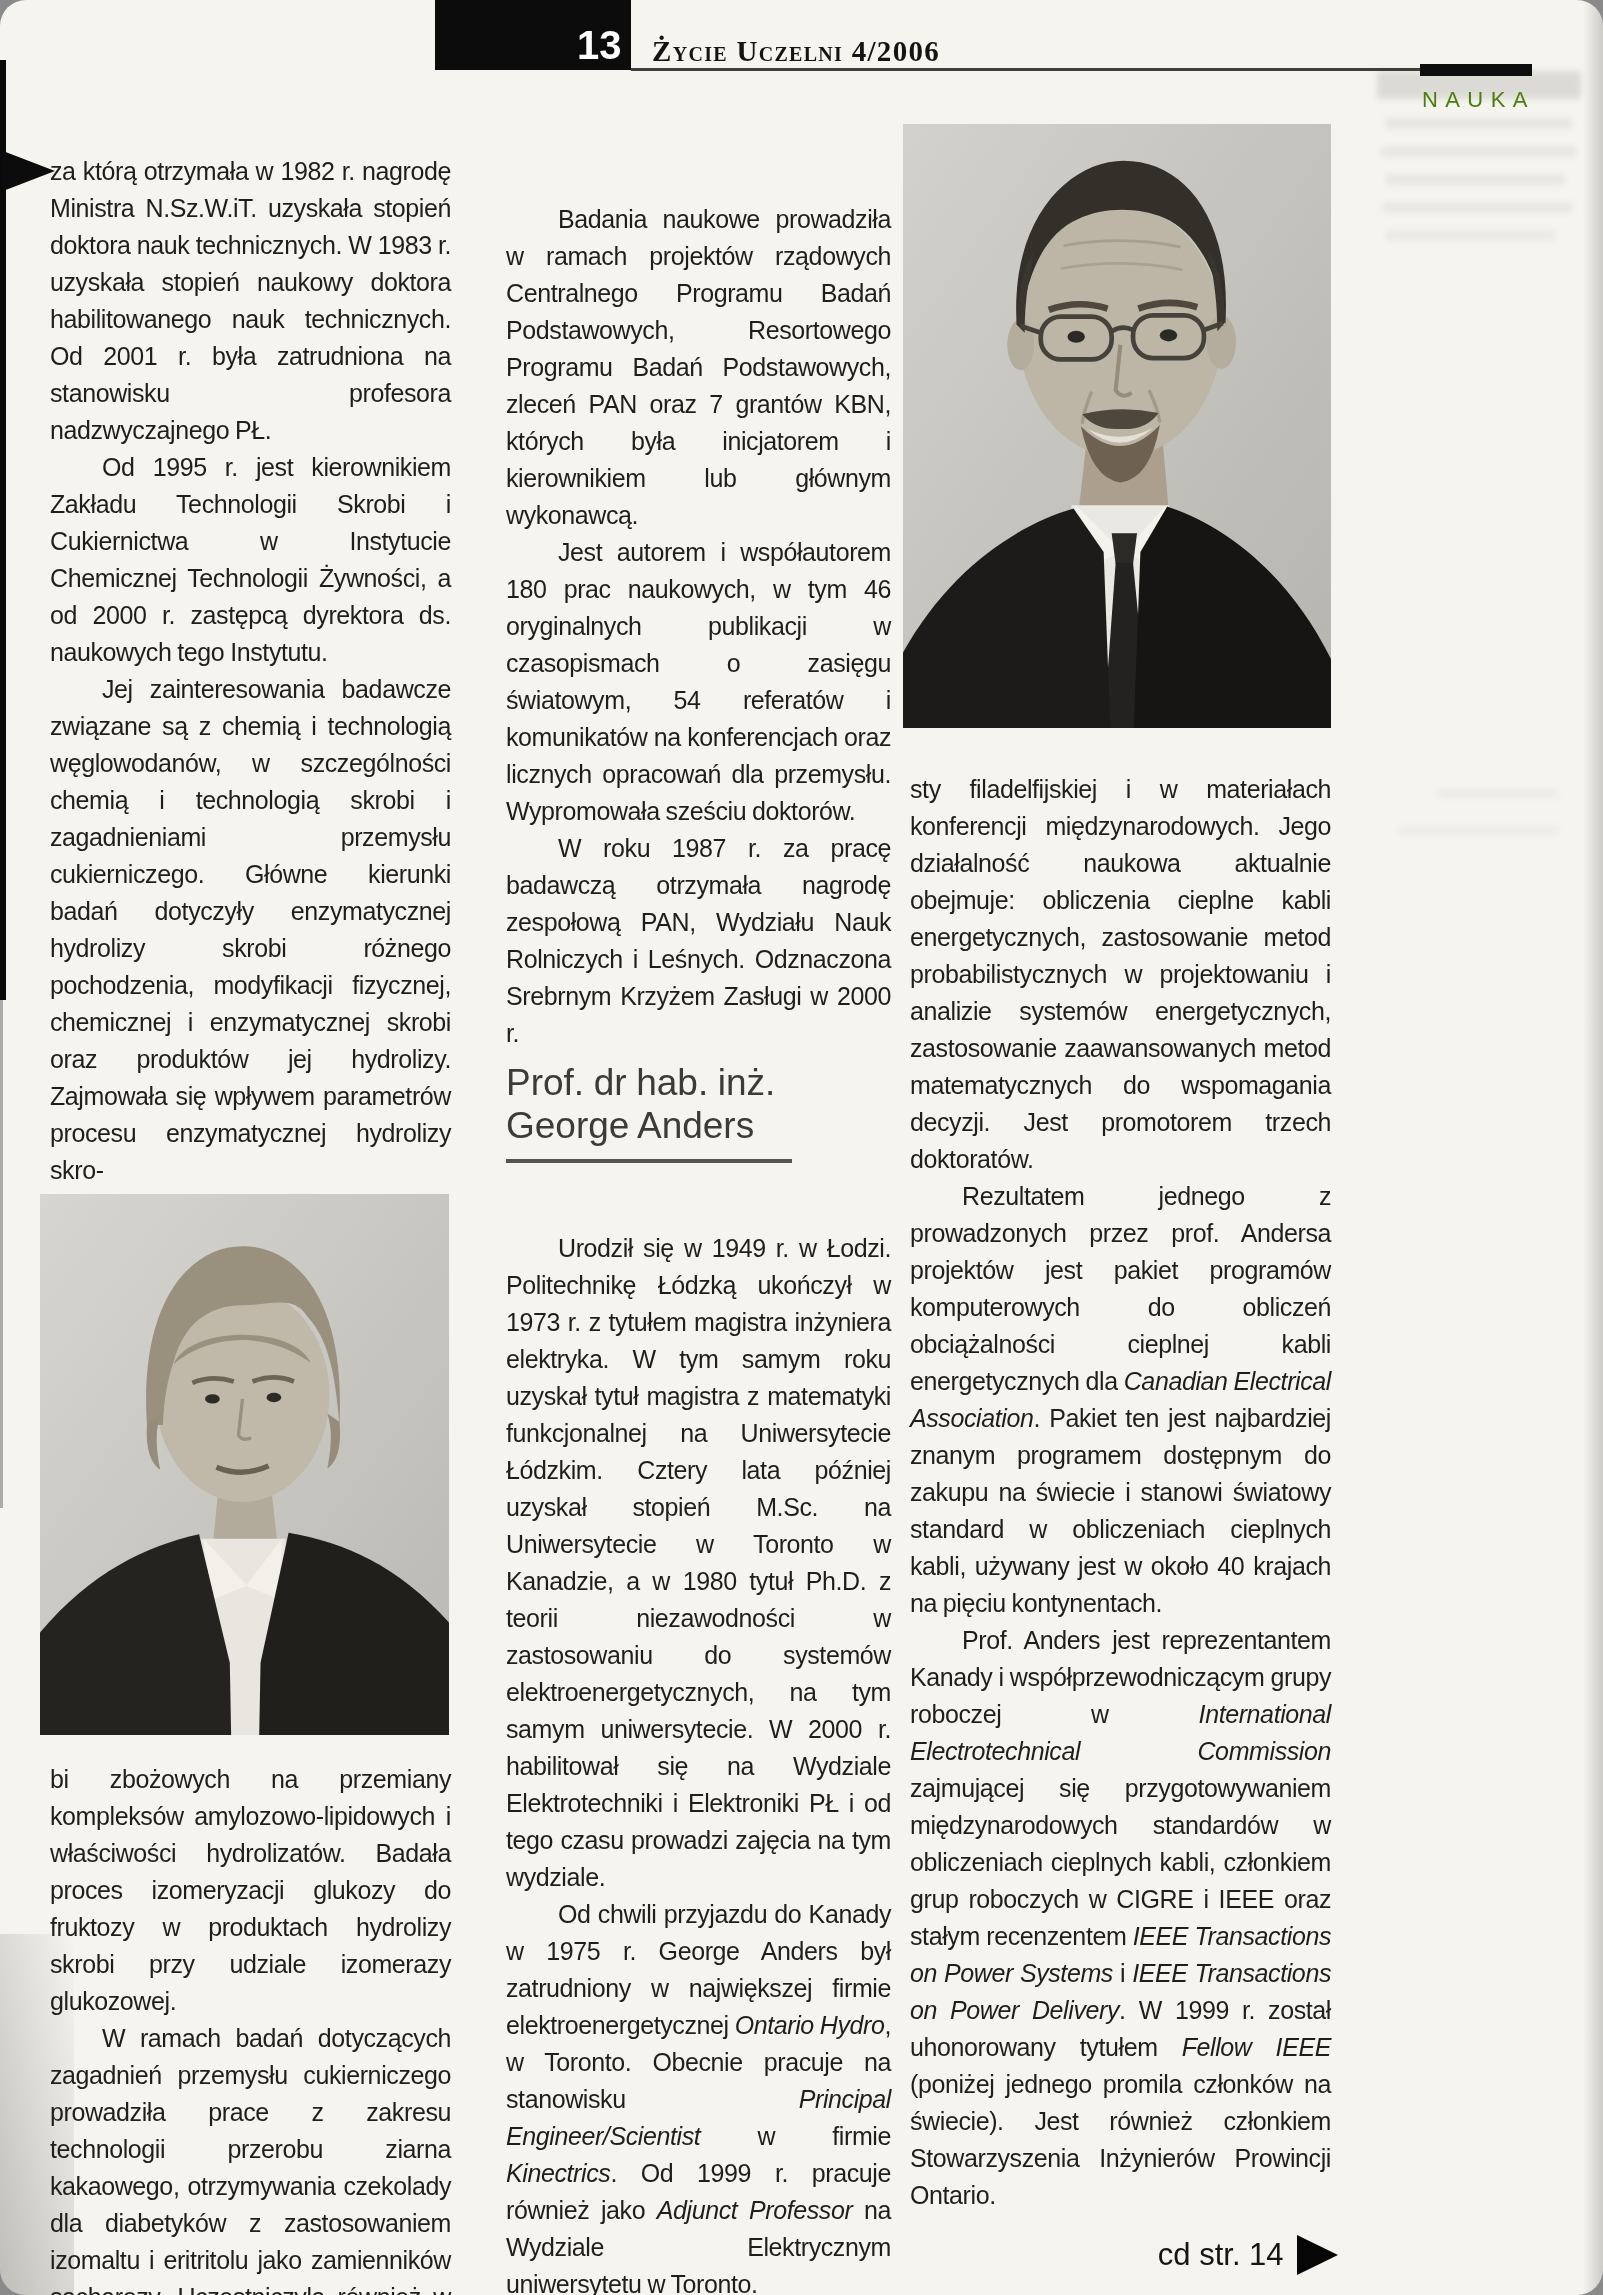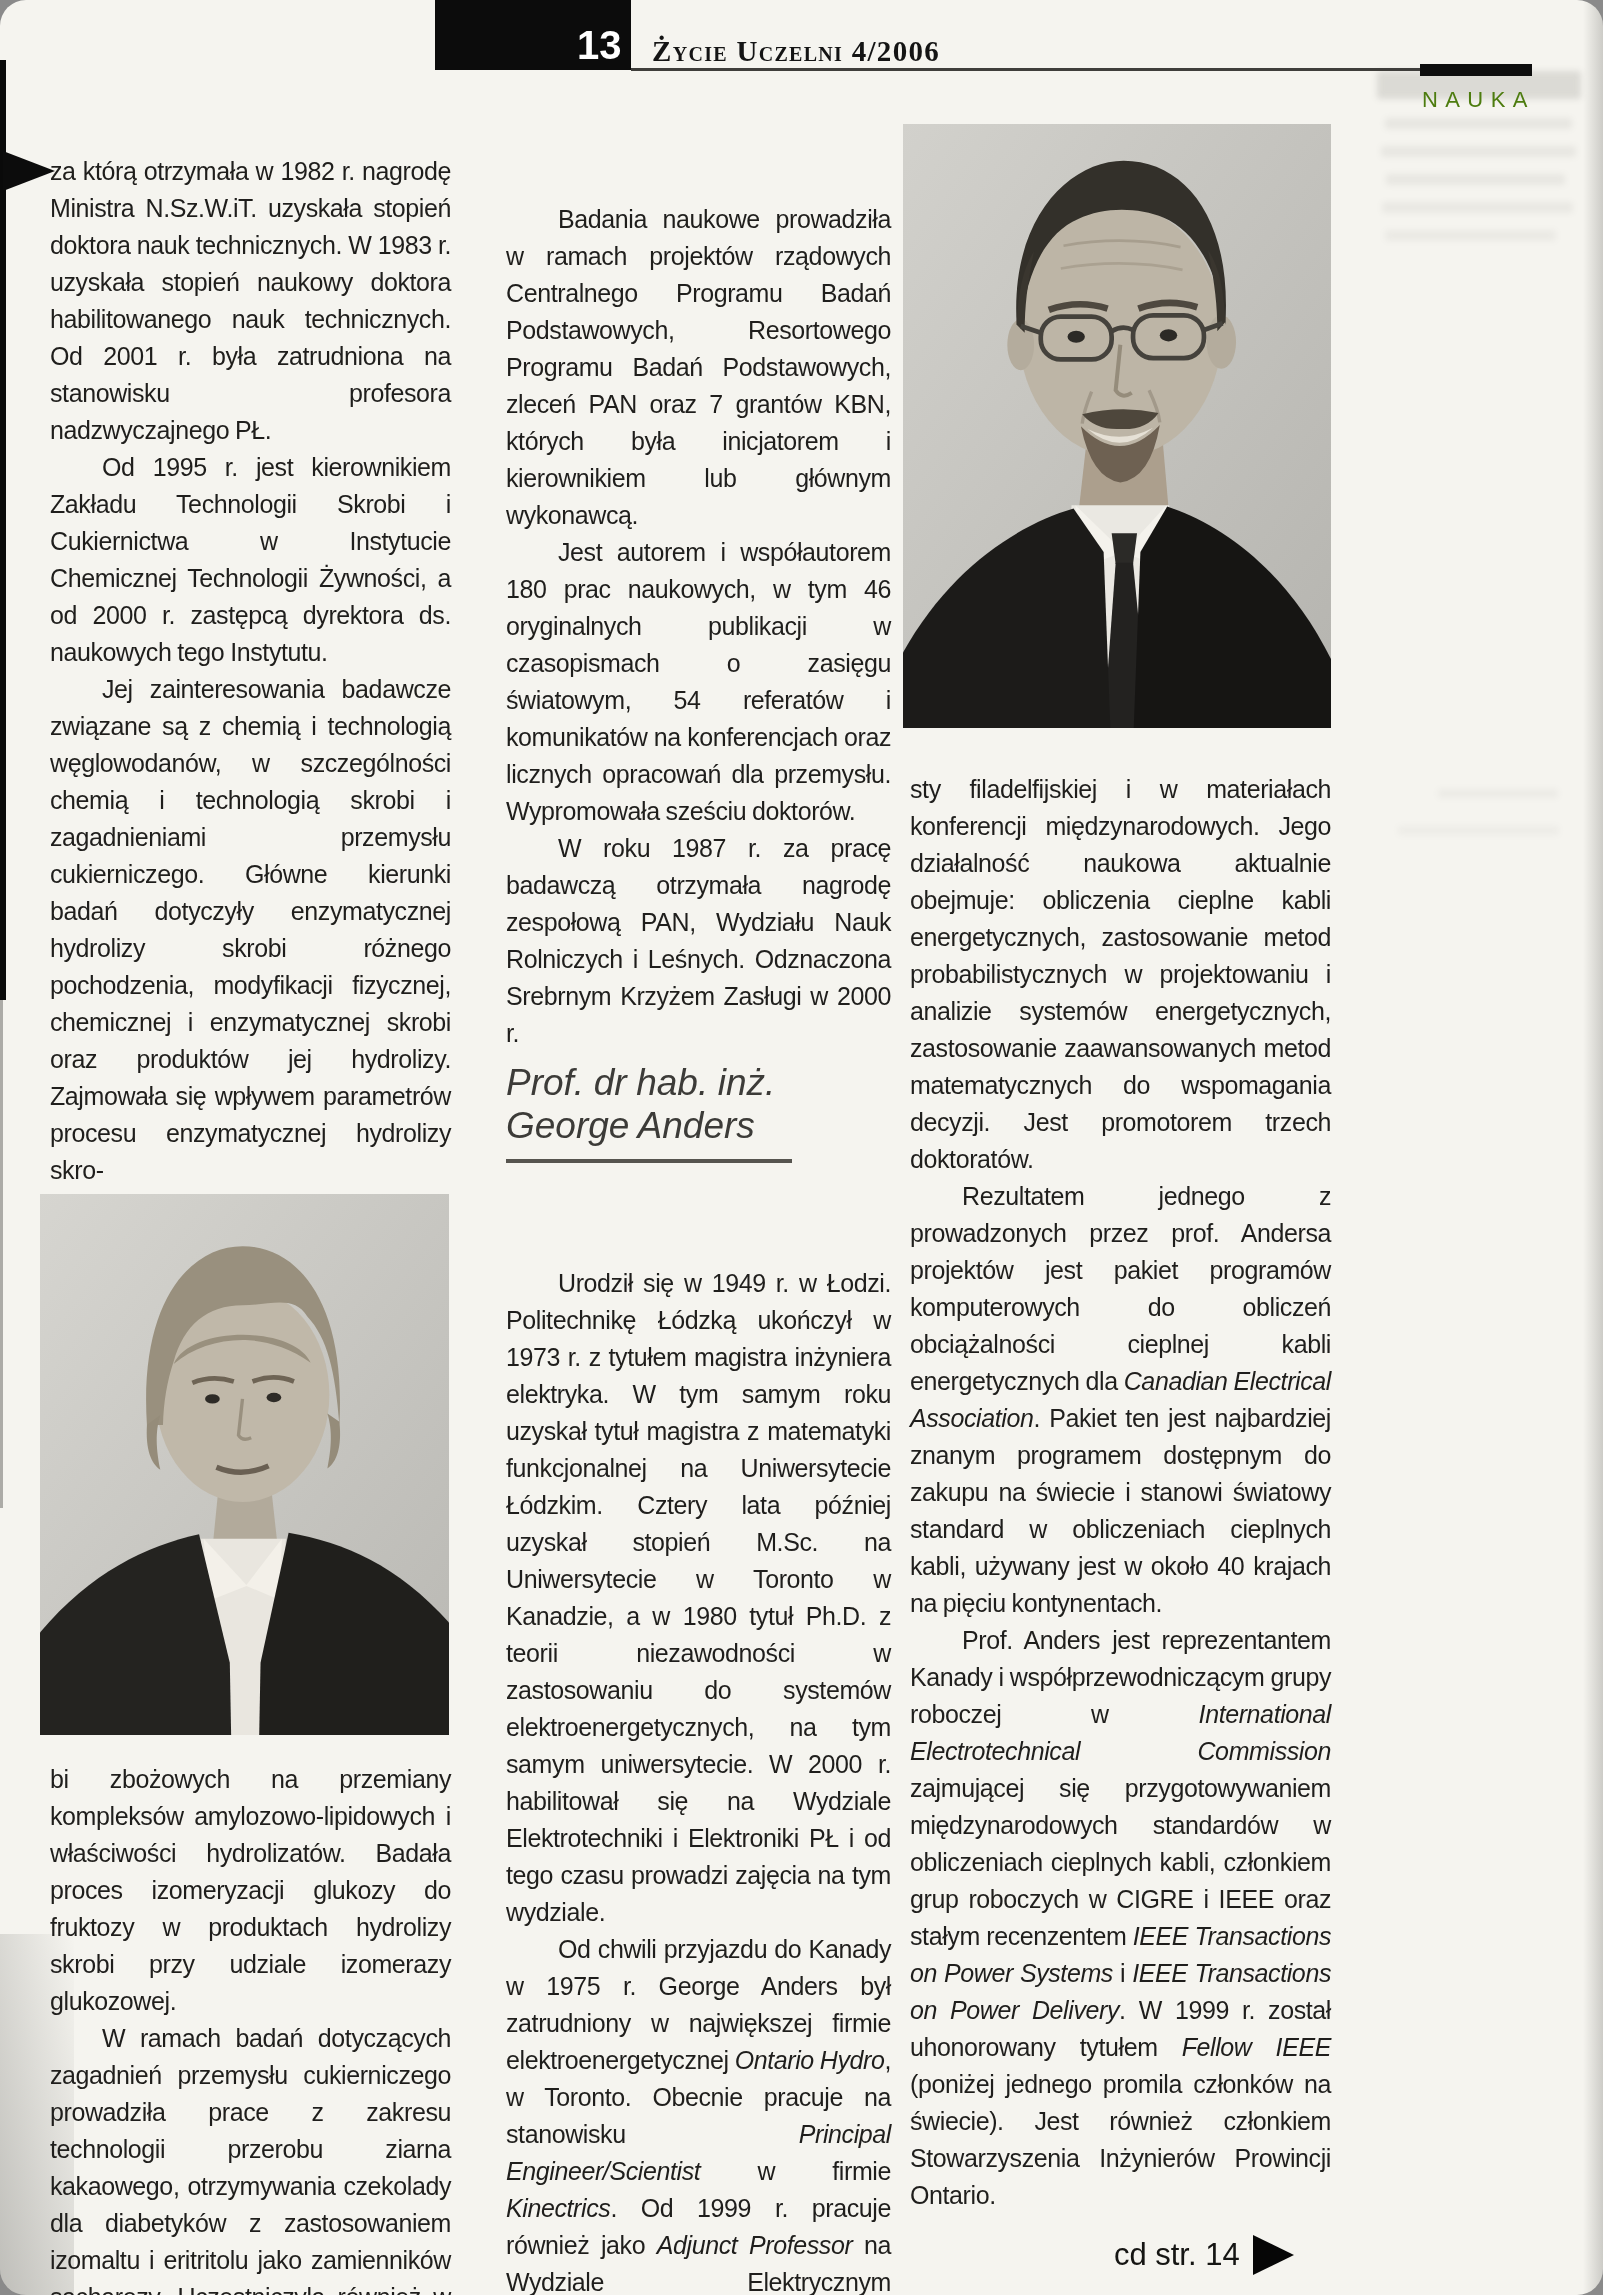--- a/index.html
+++ b/index.html
@@ -26,33 +26,33 @@
   .em{font-style:italic;}
   #col-left{left:50px;top:153px;width:401px;}
   #col-mid{left:506px;top:201px;width:385px;}
   #col-right{left:910px;top:124px;width:421px;}
 
   figure.photo{margin:0;padding:0;}
   #fig-woman{margin:5.4px 0 25.4px -10px;width:409px;height:541px;}
   #fig-man{margin:0 0 43px -6.7px;width:428px;height:604px;}
   figure.photo svg{display:block;width:100%;height:100%;}
 
-  .heading-block{margin-top:9.4px;margin-bottom:102px;font-style:italic;}
+  .heading-block{margin-top:9.4px;margin-bottom:67px;}
   .heading-block h2{margin:0;font-size:37px;line-height:43px;font-weight:400;
                     letter-spacing:0;color:#3c3b38;text-align:left;}
   .heading-rule{width:286px;height:3.3px;background:#56544f;margin-top:12px;}
 
   
   .cont-arrow{position:absolute;left:2.7px;top:151px;width:0;height:0;
               border-top:20px solid transparent;border-bottom:20px solid transparent;
               border-left:52px solid #0c0c0c;}
 
   
   .footer{position:absolute;left:1070px;top:2235px;width:268px;display:flex;align-items:center;
-          justify-content:center;gap:13.4px;font-size:31px;color:#151513;}
+          justify-content:flex-end;gap:13.4px;font-size:31px;color:#151513;}
   .footer .tri{width:0;height:0;border-top:20px solid transparent;
                border-bottom:20px solid transparent;border-left:41px solid #060606;}
 
   
   .edge-strip{position:absolute;left:0;top:60px;width:6px;height:940px;background:#0a0a0a;}
   .edge-strip2{position:absolute;left:0;top:1000px;width:3.3px;height:508px;background:#55534f;opacity:.45;}
   .corner-shade{position:absolute;left:0;bottom:0;width:74px;height:361px;
                 background:linear-gradient(to bottom left, rgba(0,0,0,0), rgba(50,50,46,.28));}
   .right-shade{position:absolute;right:0;top:0;width:20px;height:100%;
                background:linear-gradient(to right, rgba(0,0,0,0), rgba(60,60,56,.22));}

